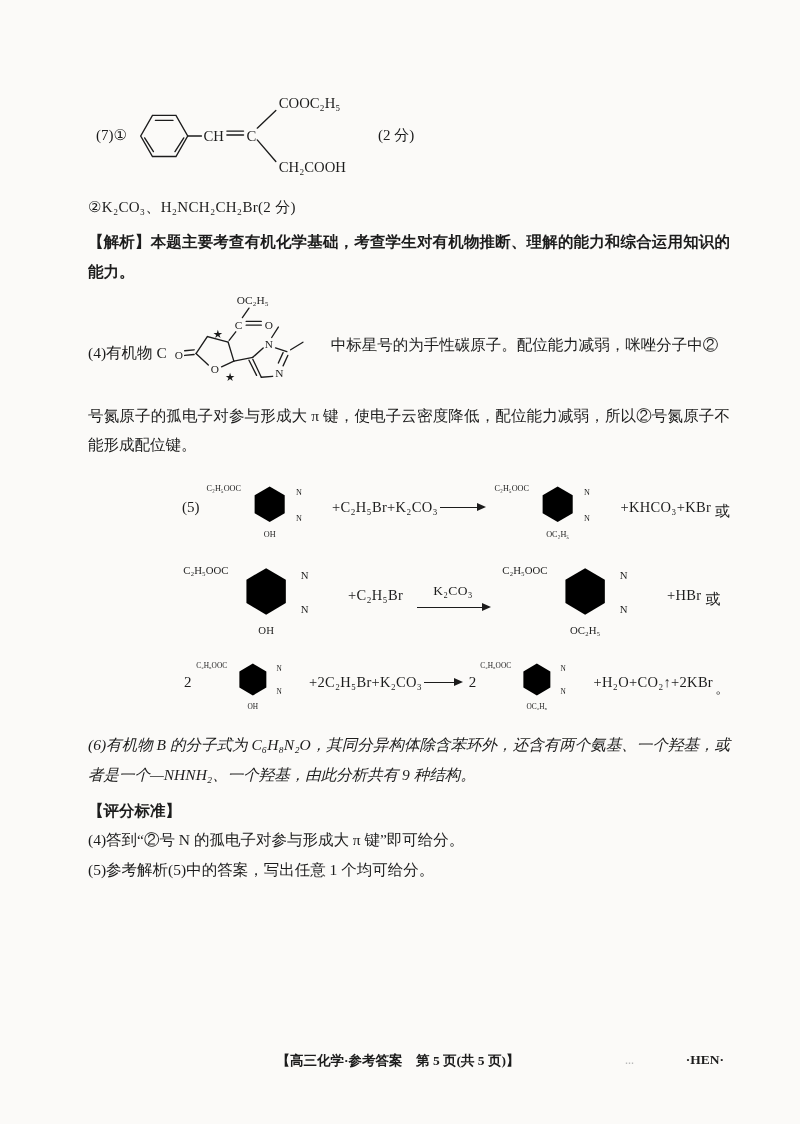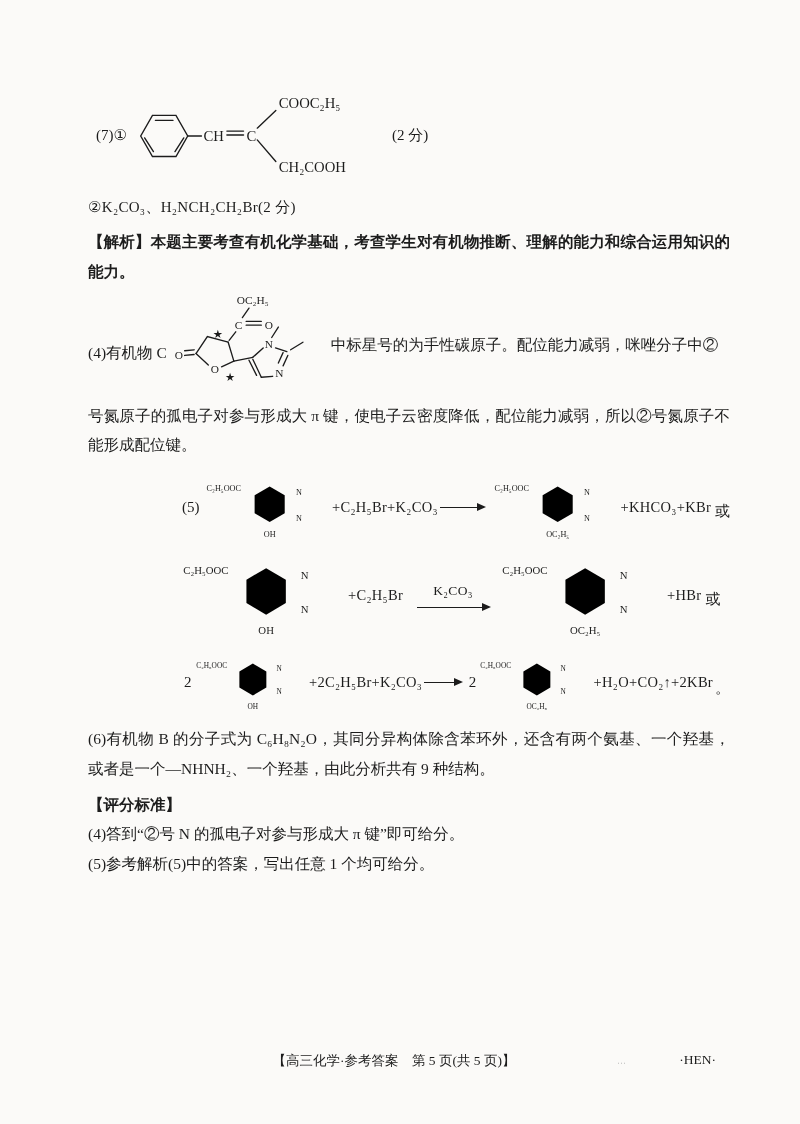--- a/index.html
+++ b/index.html
@@ -24,21 +24,21 @@
   .arr { position:relative; height:0; border-top:1.5px solid #1c1c1c; }
   .arr::after { content:""; position:absolute; right:-2px; top:-4.5px;
     border-left:9px solid #1c1c1c; border-top:4px solid transparent; border-bottom:4px solid transparent; }
   .arrwrap { display:flex; flex-direction:column; align-items:center; gap:8px; }
   .arrwrap .cat { font-size:13.5px; }
   .eq { display:flex; align-items:center; padding-left:92px; }
   .eq .gap { margin-left:2px; }
   .orchar { font-size:15px; margin-left:4px; position:relative; top:4px; }
   .coeff { font-size:15px; margin-right:2px; }
   
-  .footer { position:absolute; left:0; right:12px; bottom:50px; height:22px; font-size:13.5px; }
+  .footer { position:absolute; left:0; right:4px; bottom:50px; height:22px; font-size:13.5px;font-weight:bold; }
   .footer .center { position:absolute; left:50%; transform:translateX(-50%); white-space:nowrap; }
   .footer .dots { position:absolute; right:160px; top:6px; color:#b9b9b9; font-size:9px; letter-spacing:2px; }
   .footer .right { position:absolute; right:72px; white-space:nowrap; }
 </style>
 </head>
 <body>
 
 <svg width="0" height="0" style="position:absolute" aria-hidden="true">
   <defs>
     <g id="bzi-skel">
@@ -72,21 +72,21 @@
         <path d="M62,57 L76,57"></path>
         <text class="big" x="78" y="62">CH</text>
         <path d="M102,52 L119,52"></path>
         <path d="M102,56 L119,56"></path>
         <text class="big" x="122" y="62">C</text>
         <path d="M133,49 L152,31"></path>
         <path d="M133,61 L152,83"></path>
         <text class="big" x="155" y="28">COOC₂H₅</text>
         <text class="big" x="155" y="94">CH₂COOH</text>
       </svg>
-      <span class="t" style="margin-left:30px;">(2 分)</span>
+      <span class="t" style="margin-left:16px;">(2 分)</span>
     </div>
 
     <div class="formula" style="margin-top:8px; font-size:15px;">②K₂CO₃、H₂NCH₂CH₂Br(2 分)</div>
 
     <p class="para hei" style="margin-top:10px;"><span>【解析】</span><span>本题主要考查有机化学基础，考查学生对有机物推断、理解的能力和综合运用知识的能力。</span></p>
 
     <div class="row" style="margin-top:6px;">
       <span class="t" style="font-size:15.5px;margin-top:15px;">(4)有机物 C</span>
       <svg class="chem" width="152" height="106" viewBox="0 0 160 112" style="margin:0 6px;">
         <text x="84" y="12" text-anchor="middle">OC₂H₅</text>
@@ -186,21 +186,21 @@
         <use href="#bzi-skel"></use>
         <text x="54" y="25" text-anchor="end">C₂H₅OOC</text>
         <text x="139" y="30" text-anchor="middle">N</text>
         <text x="139" y="68" text-anchor="middle">N</text>
         <text x="96" y="92" text-anchor="middle">OC₂H₅</text>
       </svg>
       <span class="formula gap">+H₂O+CO₂↑+2KBr</span>
       <span class="t" style="position:relative; top:6px; margin-left:2px;">。</span>
     </div>
 
-    <p class="para" style="">(6)有机物 B 的分子式为 C₆H₈N₂O，其同分异构体除含苯环外，还含有两个氨基、一个羟基，或者是一个—NHNH₂、一个羟基，由此分析共有 9 种结构。</p>
+    <p class="para" style="margin-top:6px;font-style:italic;">(6)有机物 B 的分子式为 C₆H₈N₂O，其同分异构体除含苯环外，还含有两个氨基、一个羟基，或者是一个—NHNH₂、一个羟基，由此分析共有 9 种结构。</p>
 
     <p class="para hei" style="margin-top:6px;">【评分标准】</p>
     <p class="para">(4)答到“②号 N 的孤电子对参与形成大 π 键”即可给分。</p>
     <p class="para">(5)参考解析(5)中的答案，写出任意 1 个均可给分。</p>
 
   </div>
 
   <div class="footer">
     <span class="center">【高三化学·参考答案　第 5 页(共 5 页)】</span>
     <span class="dots">⋯</span>

